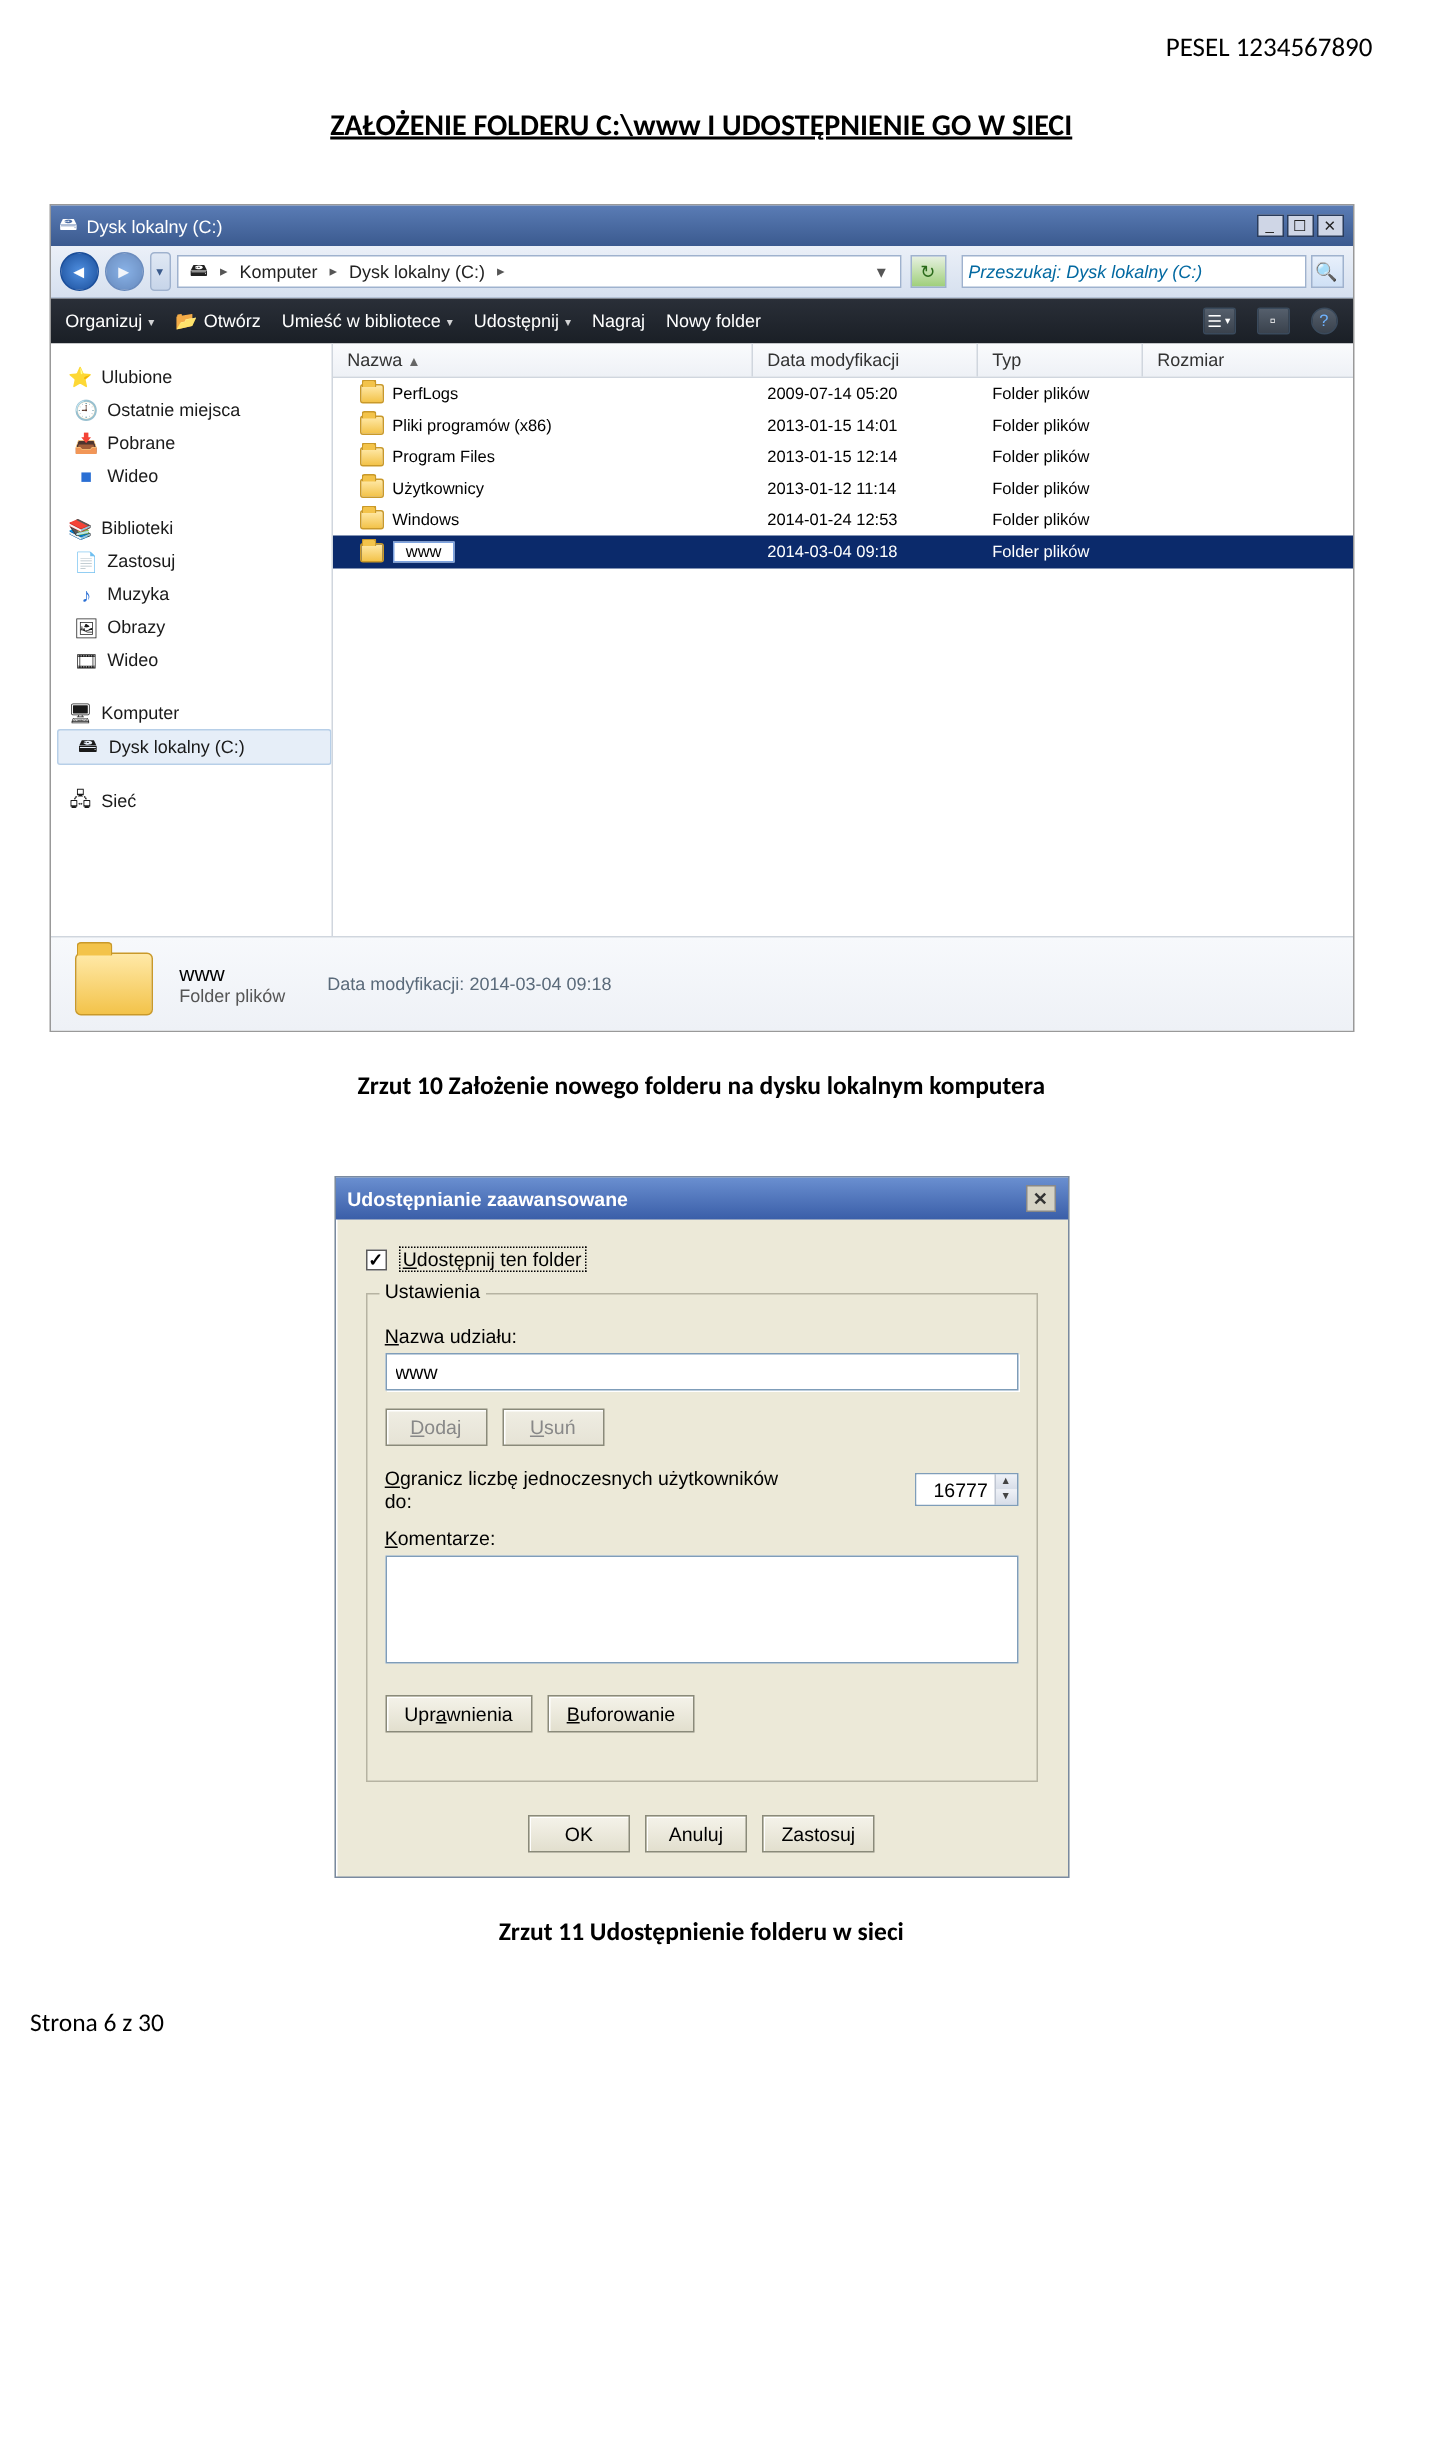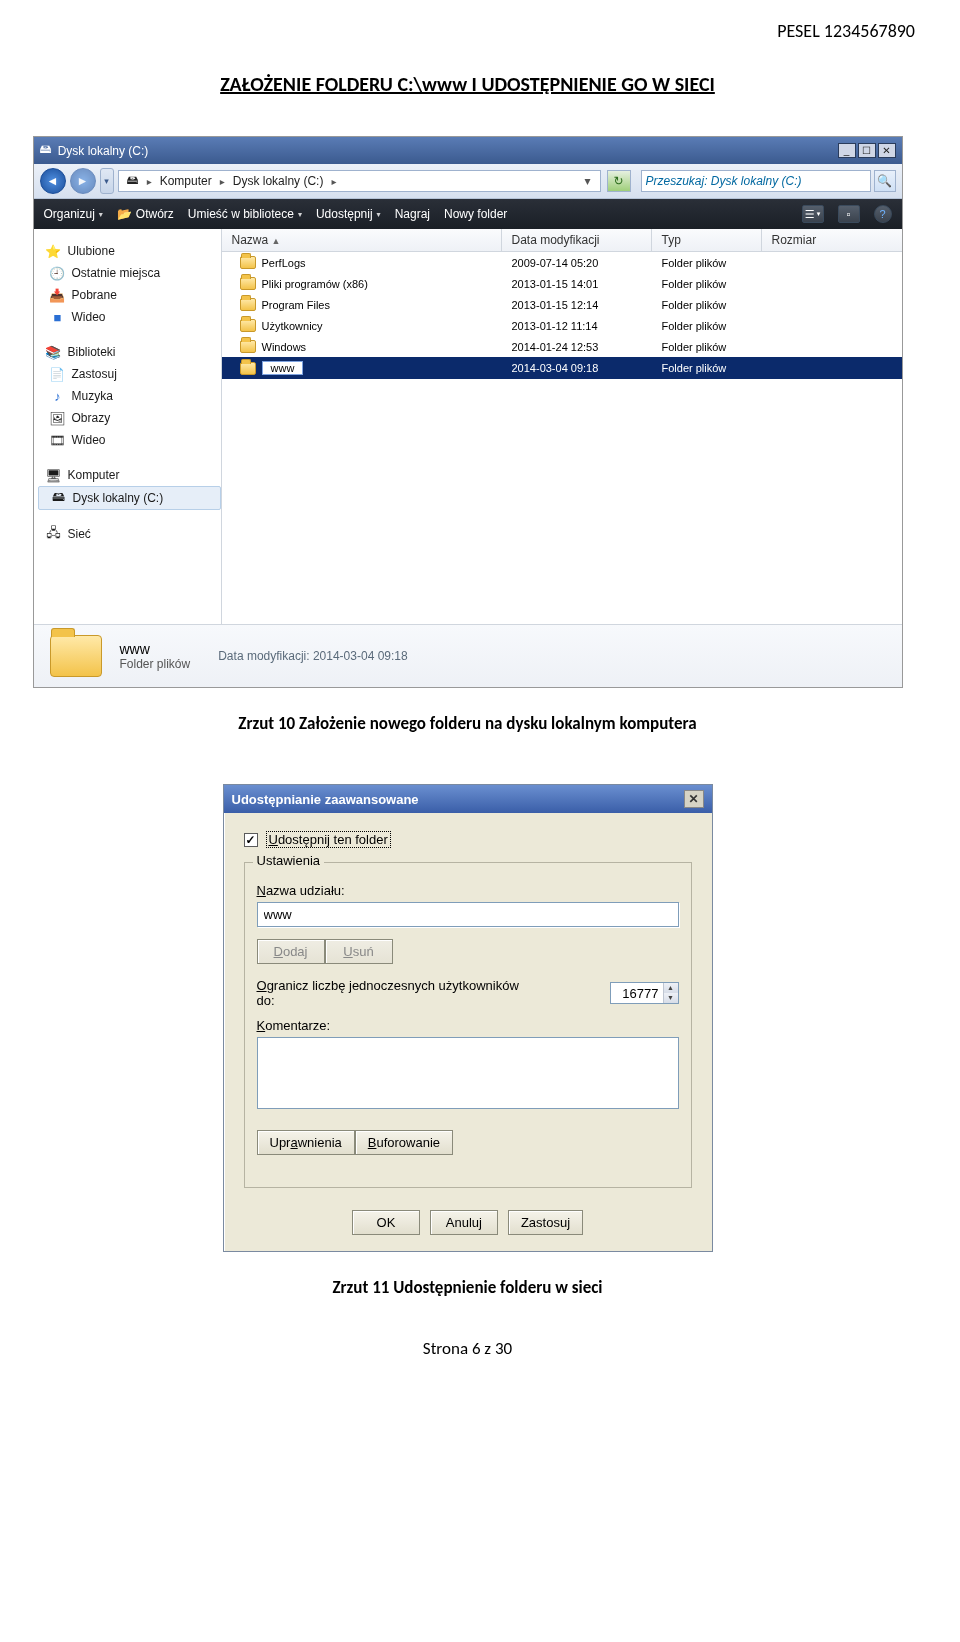--- a/index.html
+++ b/index.html
@@ -26,21 +26,21 @@
     font-size: 20px;
     margin-bottom: 40px;
   }
   .caption {
     text-align: center;
     font-weight: bold;
     font-size: 17px;
     margin: 25px 0 50px 0;
   }
   .footer {
-    text-align: center;
+    text-align: left;
     font-size: 17px;
     margin-top: 40px;
   }
 
   
   .explorer {
     width: 870px;
     margin: 0 auto;
     border: 1px solid #999;
     font-family: "Segoe UI", Tahoma, sans-serif;
@@ -276,21 +276,21 @@
     padding: 4px 12px;
     font-family: inherit; font-size: 13px;
     box-shadow: 1px 1px 0 #fff inset;
     min-width: 68px;
     text-align: center;
   }
   .btn.disabled {
     color: #888;
     background: linear-gradient(#efede3,#e6e3d5);
   }
-  .btn-row { display: flex; margin: 12px 0 14px 0; }
+  .btn-row { display: flex; gap: 10px; margin: 12px 0 14px 0; }
   .limit-row {
     display: flex; align-items: center; gap: 22px;
     margin: 6px 0 10px 0;
   }
   .limit-row .txt { flex: 1; }
   .spin {
     display: flex; align-items: stretch;
     border: 1px solid #7f9db9; background: #fff; height: 22px;
   }
   .spin input {

